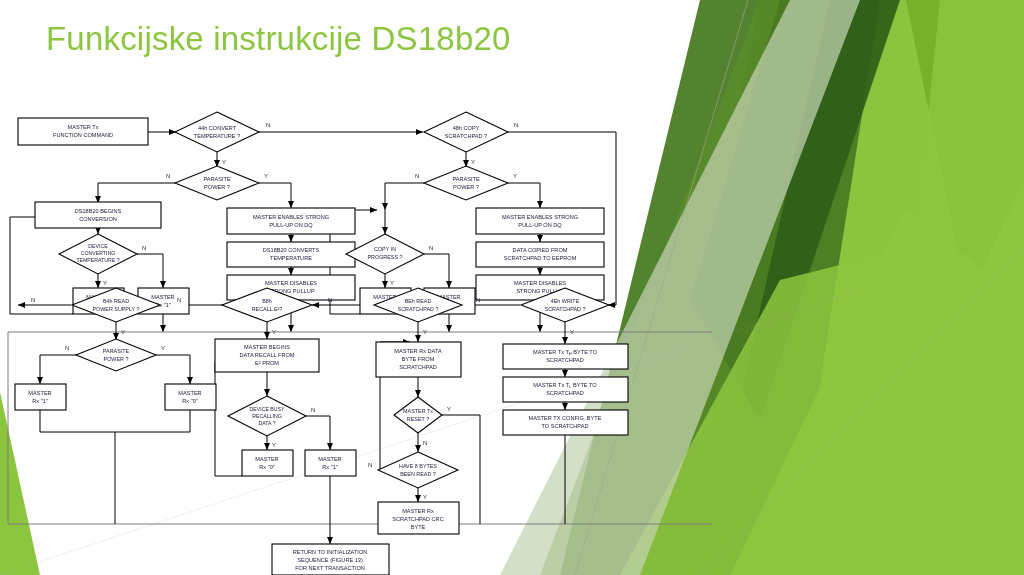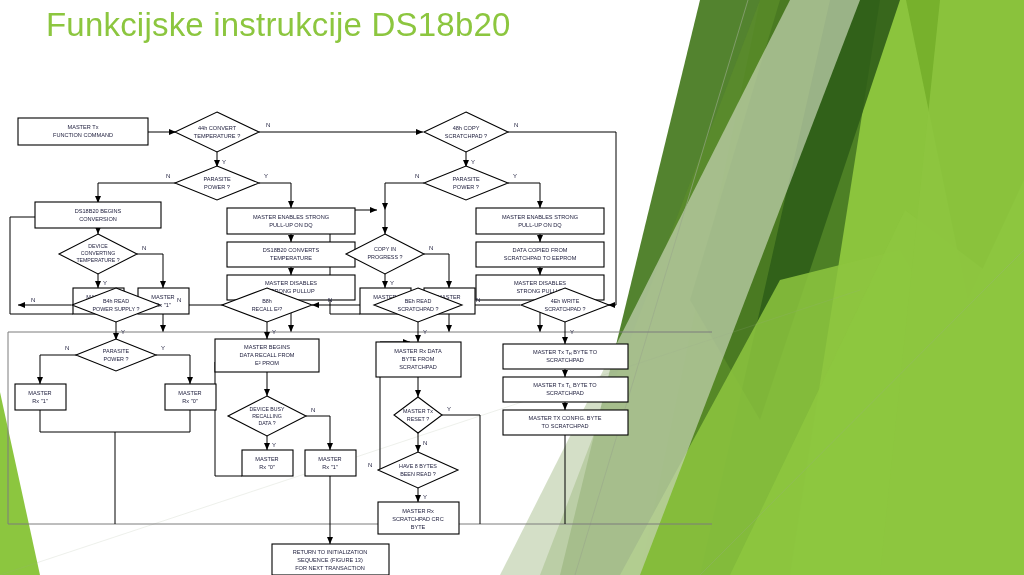--- a/index.html
+++ b/index.html
@@ -10,21 +10,21 @@
     overflow:hidden;
     position:relative;
   }
   #slide{position:absolute;inset:0;width:1024px;height:575px;overflow:hidden;background:#fff;}
 
   
   #deco{position:absolute;inset:0;width:1024px;height:575px;z-index:0;pointer-events:none;}
 
   
   #title{
-    position:absolute;left:46px;top:4px;
+    position:absolute;left:46px;top:18px;
     font-size:33px;line-height:42px;
     color:#8CC63F;
     font-family:"Liberation Sans", sans-serif;
     font-weight:400;
     letter-spacing:.2px;
     white-space:nowrap;
     z-index:3;
   }
 
   

